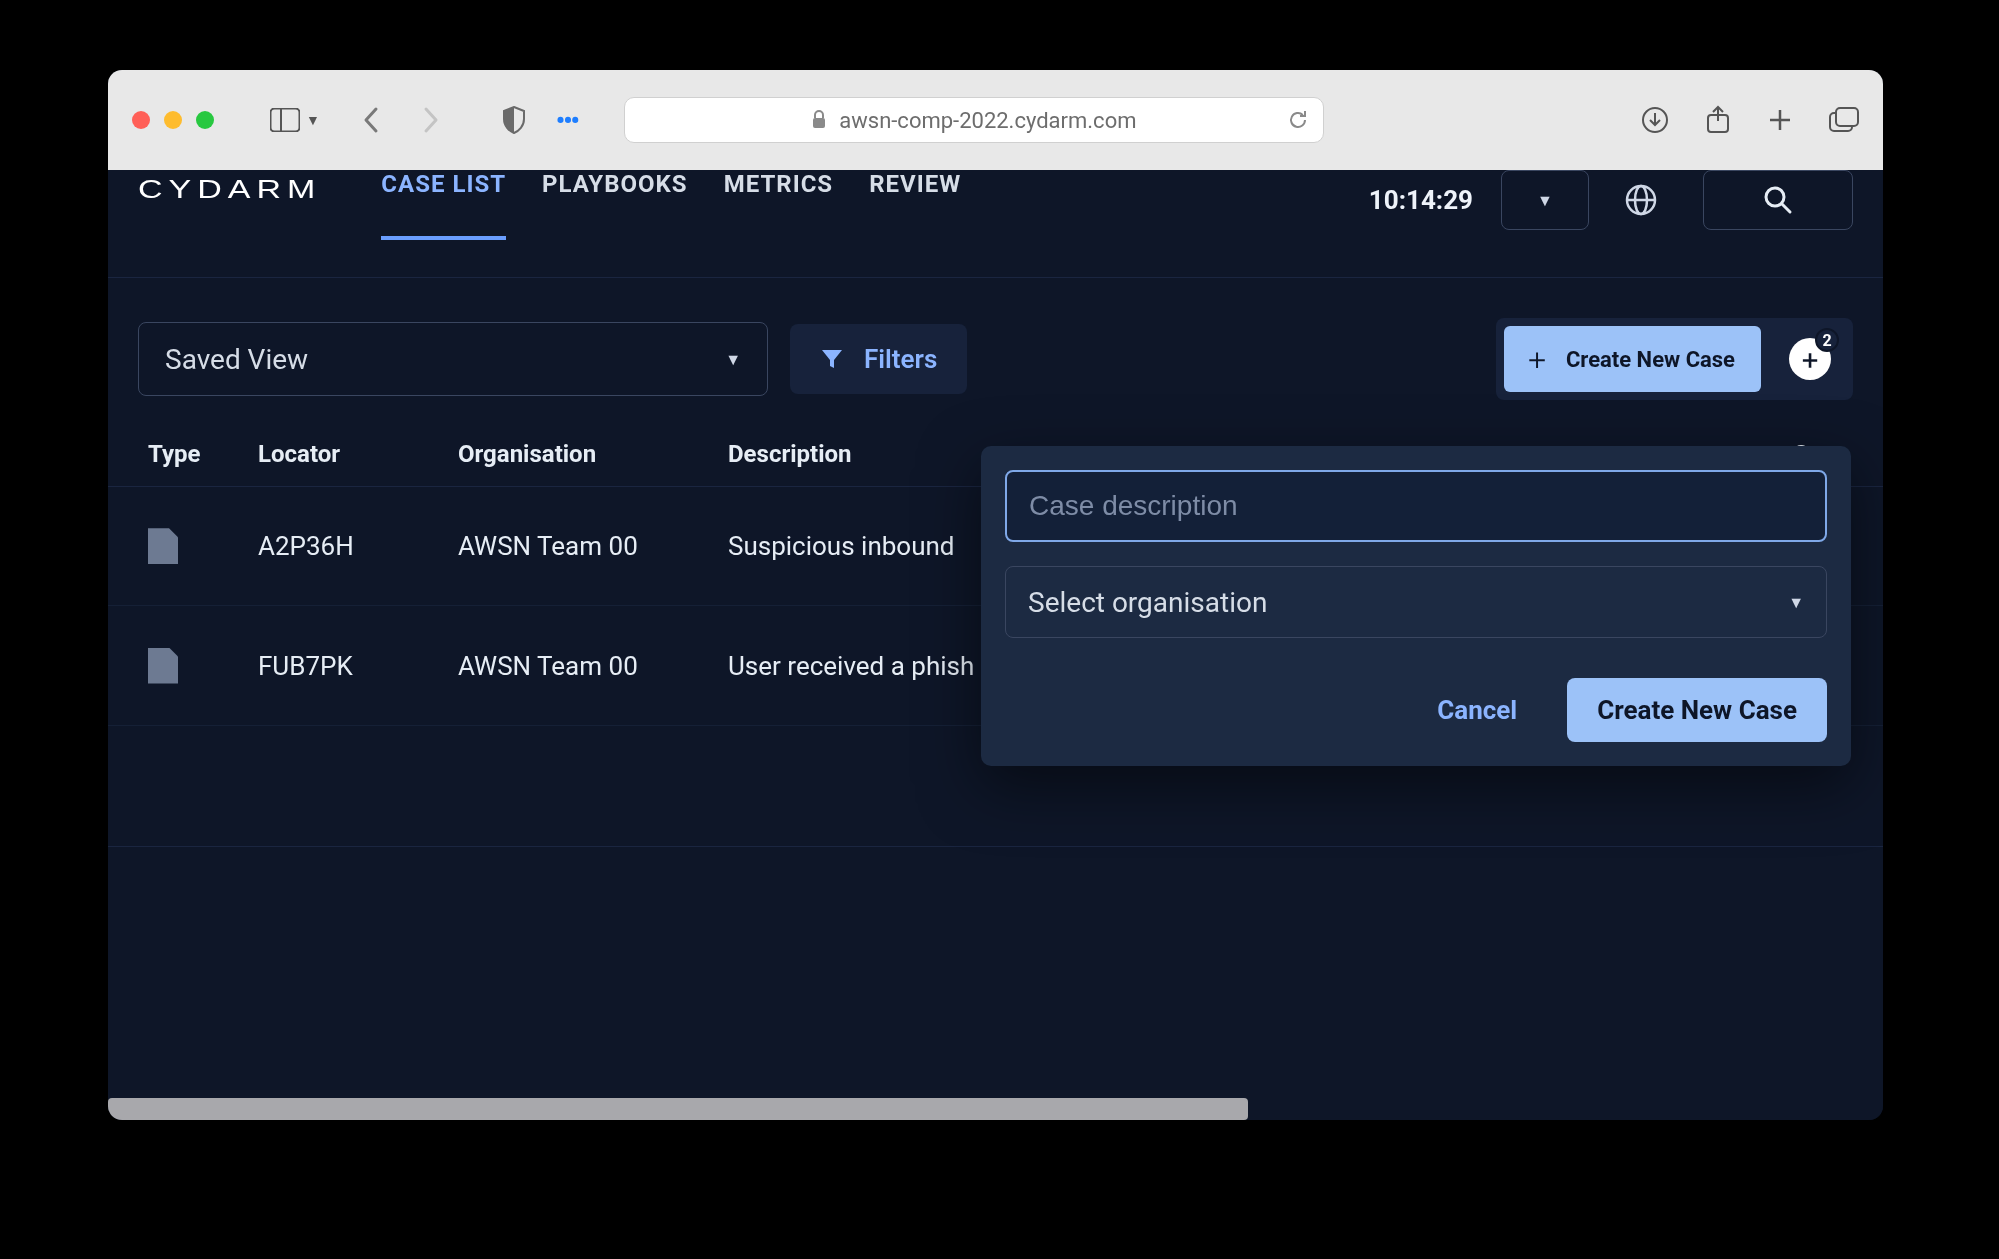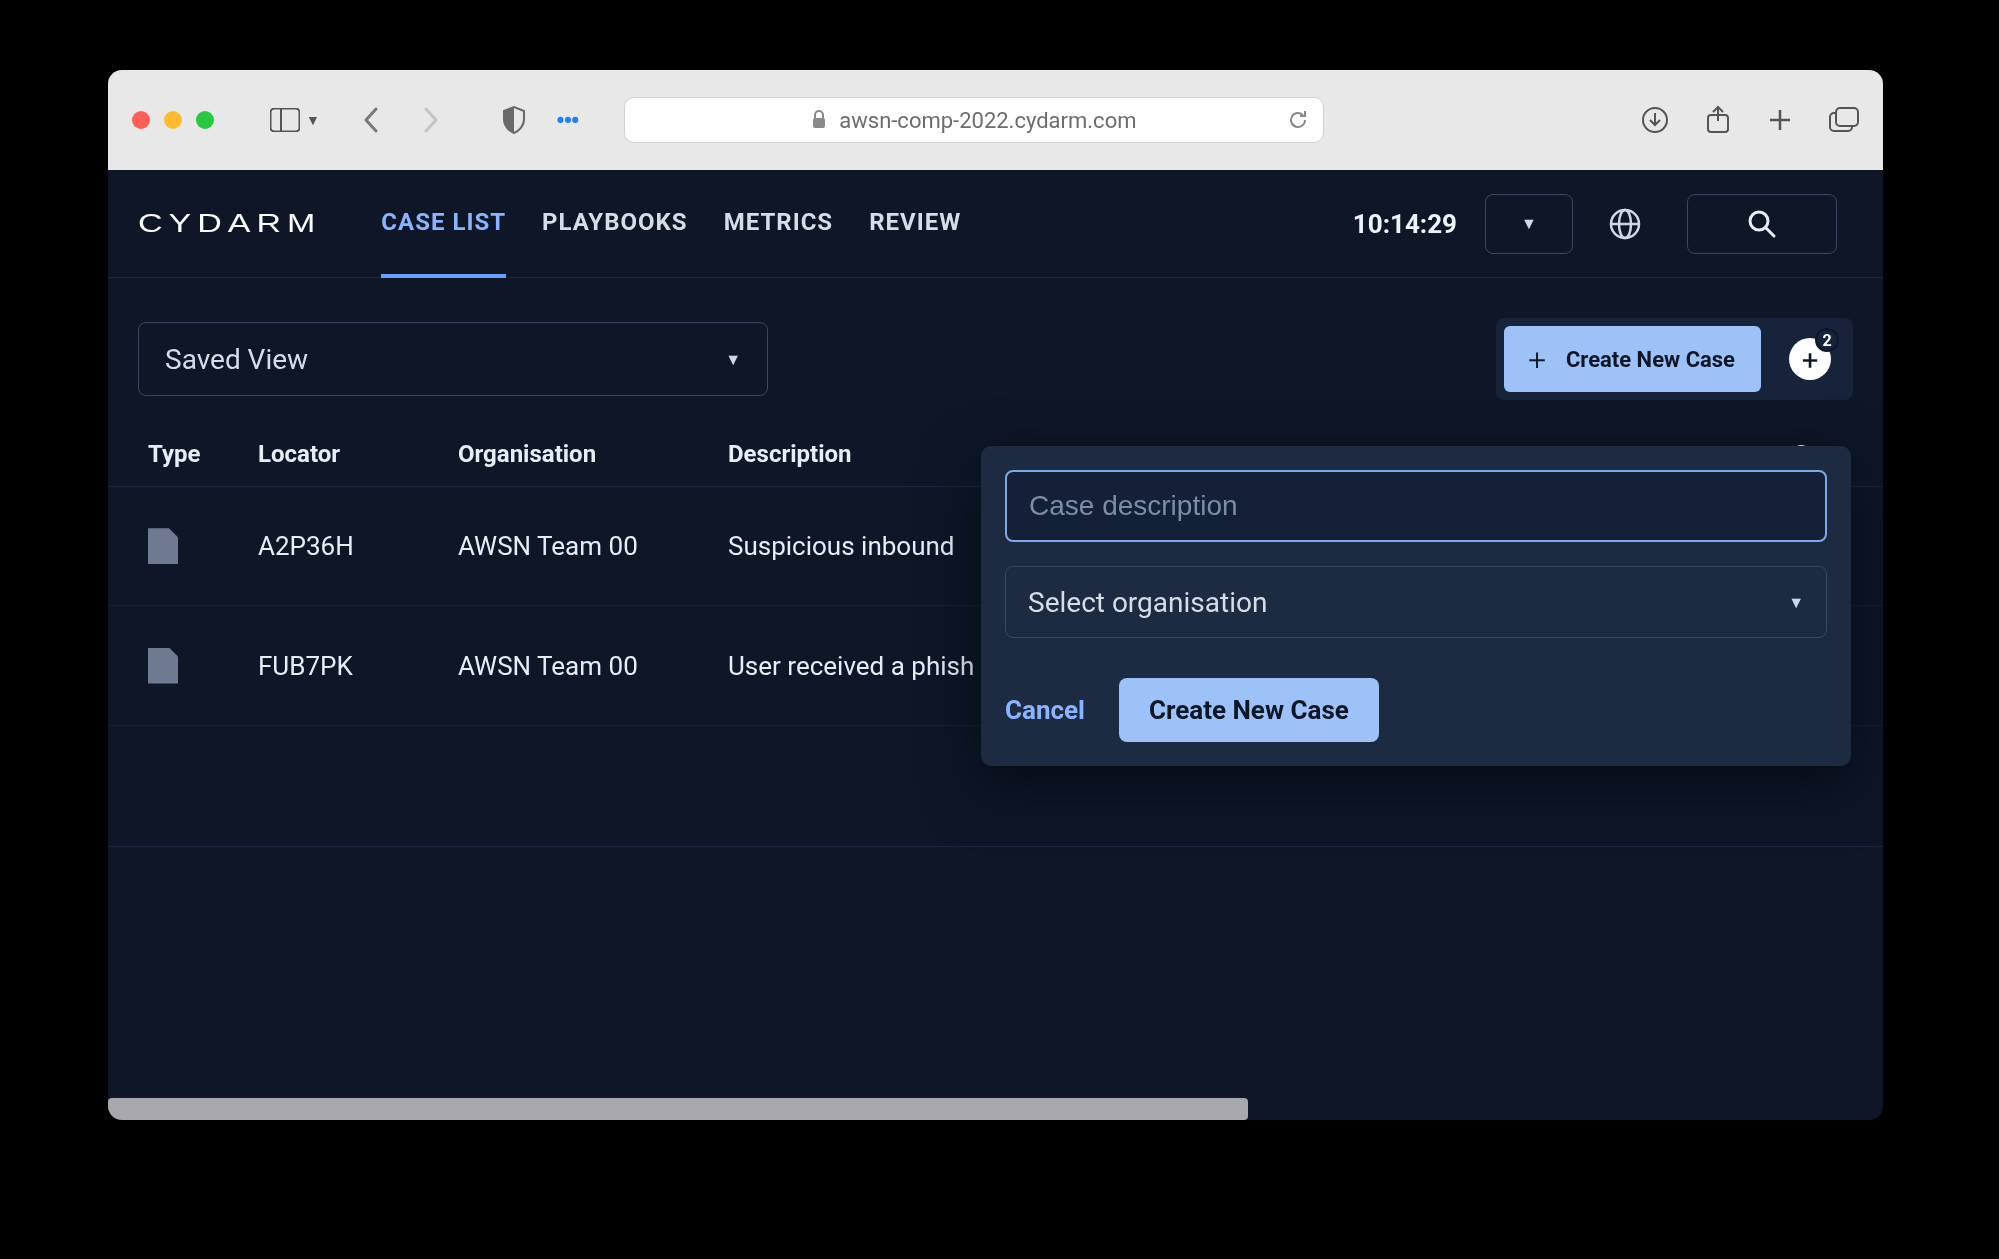--- a/index.html
+++ b/index.html
@@ -63,22 +63,22 @@
   .app {
     position: relative;
     height: calc(100% - 100px);
     background: #0e1628;
     color: #e6edf5;
   }
   .topbar {
     height: 108px;
     border-bottom: 1px solid #1a2540;
     display: flex;
-    align-items: center;
-    padding: 0 46px 0 30px;
+    align-items: flex-start;
+    padding: 0 30px 0 30px;
     gap: 40px;
   }
   .logo {
     font-family: "Arial Black", sans-serif;
     font-size: 34px;
     letter-spacing: 6px;
     font-weight: 300;
     color: #fff;
     transform: scaleY(0.75);
   }
@@ -170,21 +170,21 @@
   }
   .pop-input {
     width:100%; height:72px; background:#132038; border:2px solid #7fa8e8; border-radius:8px;
     padding:0 22px; font-size:28px; color:#22c55e; outline:none;
   }
   .pop-input::placeholder { color:#7e8ca6; }
   .pop-select {
     margin-top:24px; width:100%; height:72px; background:transparent; border:1px solid #3a4660; border-radius:8px;
     padding:8px 22px; font-size:28px; color:#d6dde7; display:flex; align-items:center; justify-content:space-between;
   }
-  .pop-actions { display:flex; gap:34px; margin-top:40px; align-items:center; }
+  .pop-actions { display:flex; justify-content:flex-end; gap:50px; margin-top:40px; align-items:center; }
   .cancel-link { color:#8bb4ff; font-size:26px; font-weight:700; cursor:pointer; }
   .submit-btn { height:64px; background:#9cc2f8; color:#0e1628; border-radius:8px; padding:0 30px; font-size:26px; font-weight:700; display:flex; align-items:center; }
 
   .h-scrollbar {
     position:absolute; left:0; bottom:0; height:22px; width:1140px; background:#a8a8ac;
     border-radius:4px;
   }
 
   svg { display:block; }
 </style>
@@ -301,20 +301,26 @@
             </svg>
         </div>
       </div>
     </div>
 
     <div class="toolbar-row">
       <div class="saved-view">
         <span>Saved View</span>
         <span style="color:#cfd7e6;font-size:16px;">▼</span>
       </div>
+      <div class="filters-btn">
+        <svg width="24" height="24" viewBox="0 0 24 24">
+            <path d="M2 3 H22 L14 13 V21 L10 19 V13 Z" fill="#8bb4ff"></path>
+          </svg>
+        <span>Filters</span>
+      </div>
       <div class="create-pill">
         <div class="create-btn">
           <span class="plus-in-btn">＋</span>
           <span>Create New Case</span>
         </div>
         <div class="badge-plus">
           <span>＋</span>
           <div class="badge-count">2</div>
         </div>
       </div>

